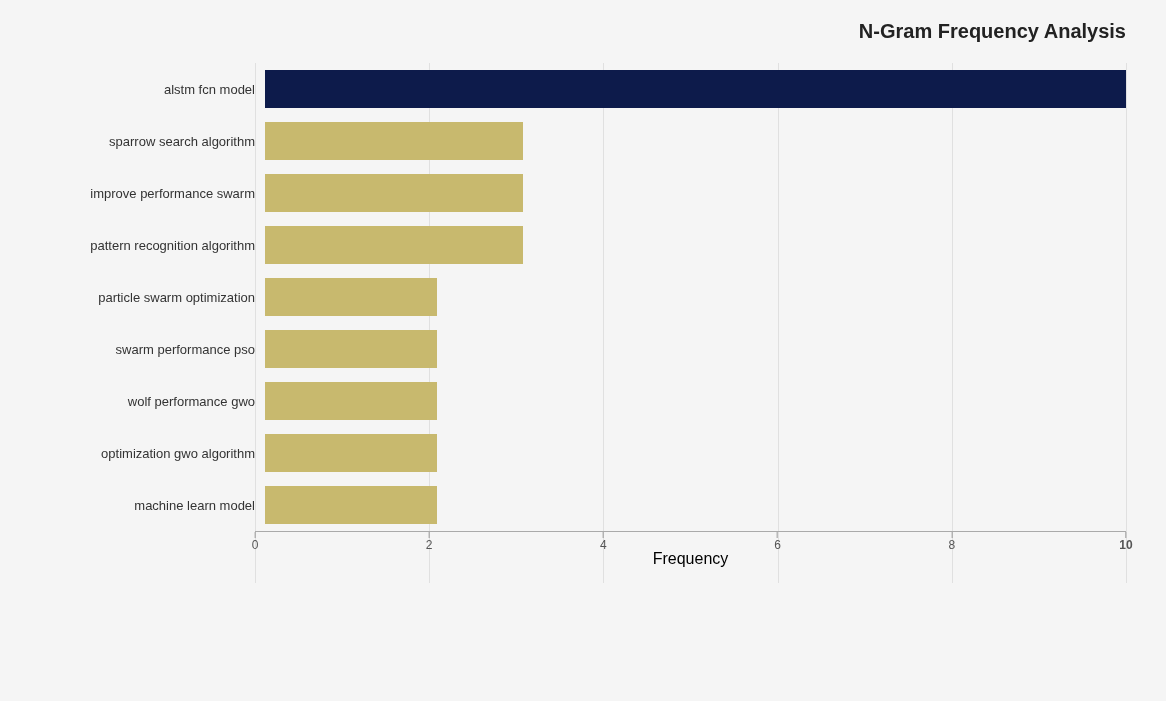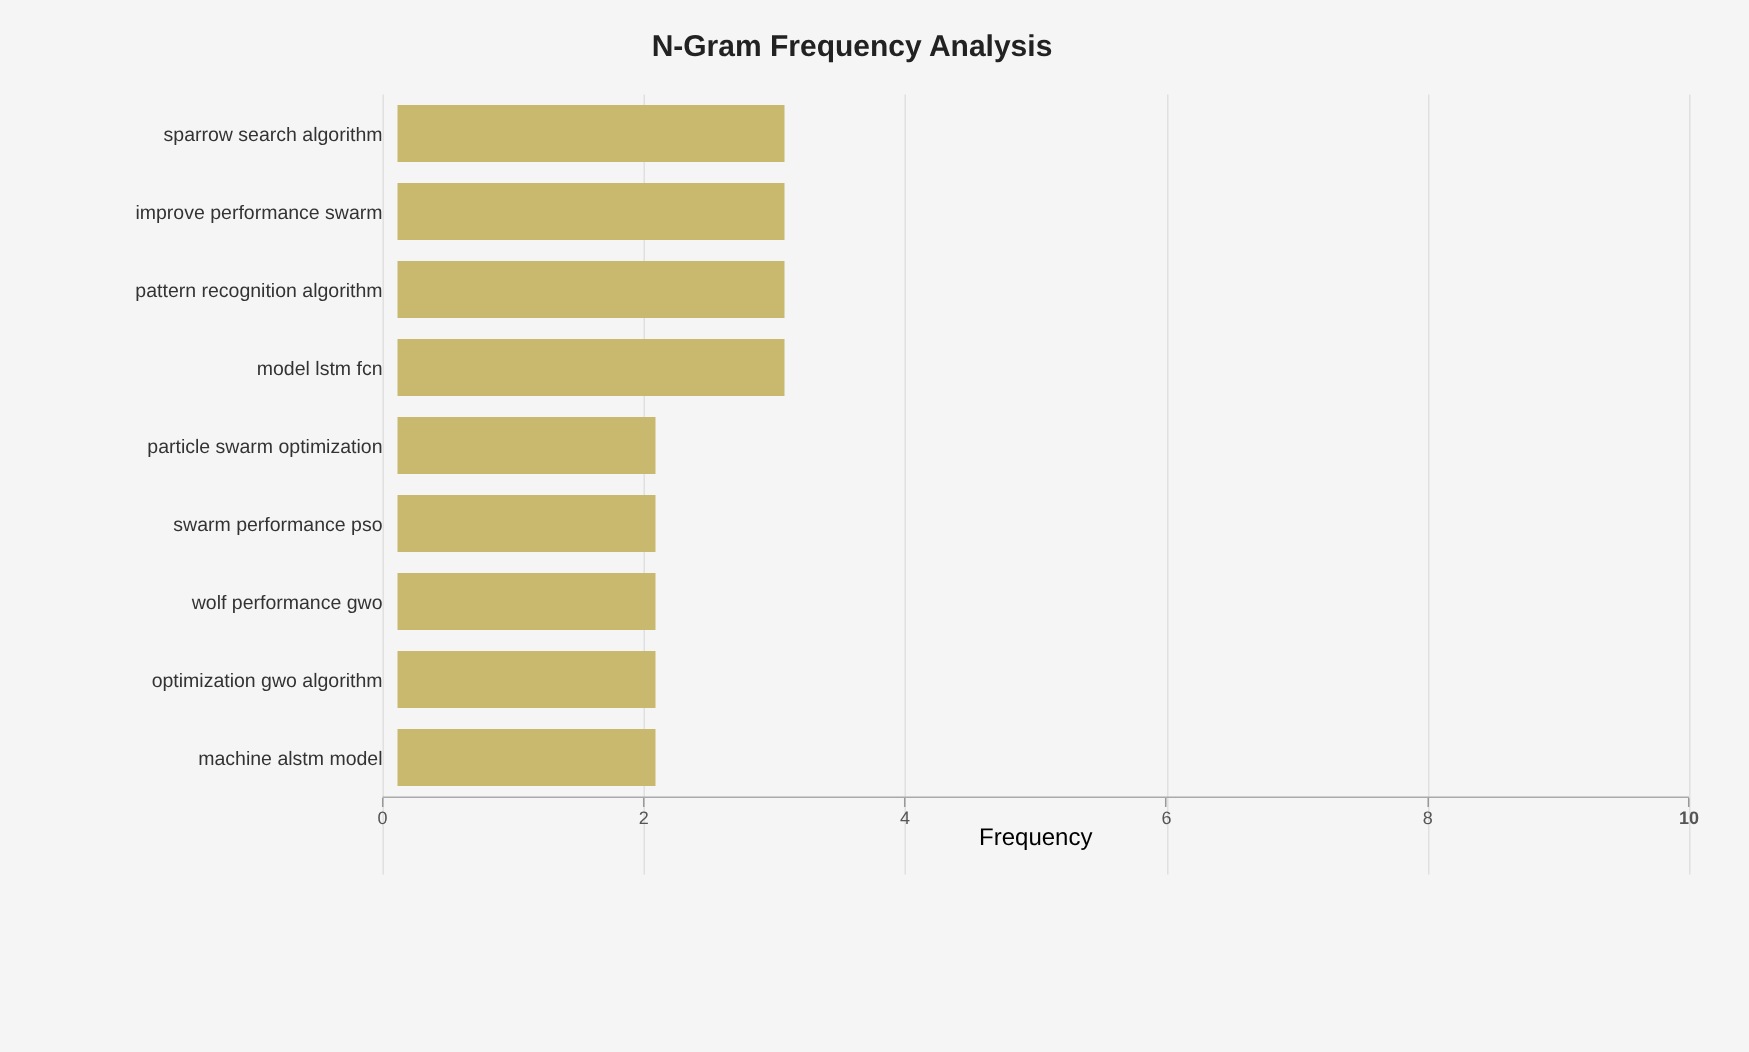--- a/index.html
+++ b/index.html
@@ -13,21 +13,21 @@
       justify-content: center;
     }
     .chart-container {
       background: #f5f5f5;
       width: 1166px;
       height: 701px;
       padding: 20px 40px 60px 10px;
       position: relative;
     }
     .chart-title {
-      text-align: center;
+      text-align: right;
       font-size: 20px;
       font-weight: bold;
       color: #222;
       margin-bottom: 20px;
       padding-right: 0px;
     }
     .chart-area {
       display: flex;
       flex-direction: column;
       gap: 0px;
@@ -103,39 +103,39 @@
         <div class="grid-line" style="left: 0%;"></div>
         <div class="grid-line" style="left: 20%;"></div>
         <div class="grid-line" style="left: 40%;"></div>
         <div class="grid-line" style="left: 60%;"></div>
         <div class="grid-line" style="left: 80%;"></div>
         <div class="grid-line" style="left: 100%;"></div>
       </div>
 
     <div id="bars-container" class="chart-area">
         <div class="bar-row">
+          <div class="bar-label">alstm fcn model</div>
+          <div class="bar-track">
+            <div class="bar-fill" style="width: 100%; background: rgb(13, 27, 75);"></div>
+          </div>
+        </div>
+        <div class="bar-row">
           <div class="bar-label">sparrow search algorithm</div>
           <div class="bar-track">
             <div class="bar-fill" style="width: 30%; background: rgb(200, 185, 110);"></div>
           </div>
         </div>
         <div class="bar-row">
           <div class="bar-label">improve performance swarm</div>
           <div class="bar-track">
             <div class="bar-fill" style="width: 30%; background: rgb(200, 185, 110);"></div>
           </div>
         </div>
         <div class="bar-row">
           <div class="bar-label">pattern recognition algorithm</div>
-          <div class="bar-track">
-            <div class="bar-fill" style="width: 30%; background: rgb(200, 185, 110);"></div>
-          </div>
-        </div>
-        <div class="bar-row">
-          <div class="bar-label">model lstm fcn</div>
           <div class="bar-track">
             <div class="bar-fill" style="width: 30%; background: rgb(200, 185, 110);"></div>
           </div>
         </div>
         <div class="bar-row">
           <div class="bar-label">particle swarm optimization</div>
           <div class="bar-track">
             <div class="bar-fill" style="width: 20%; background: rgb(200, 185, 110);"></div>
           </div>
         </div>
@@ -151,21 +151,21 @@
             <div class="bar-fill" style="width: 20%; background: rgb(200, 185, 110);"></div>
           </div>
         </div>
         <div class="bar-row">
           <div class="bar-label">optimization gwo algorithm</div>
           <div class="bar-track">
             <div class="bar-fill" style="width: 20%; background: rgb(200, 185, 110);"></div>
           </div>
         </div>
         <div class="bar-row">
-          <div class="bar-label">machine alstm model</div>
+          <div class="bar-label">machine learn model</div>
           <div class="bar-track">
             <div class="bar-fill" style="width: 20%; background: rgb(200, 185, 110);"></div>
           </div>
         </div>
       </div>
 
     <div style="margin-left: 225px; border-top: 1.5px solid #aaa; position: relative; height: 40px;">
       <div id="axis-ticks">
           <div class="axis-tick" style="left: 0%;">0</div>
           <div class="axis-tick" style="left: 20%;">2</div>

